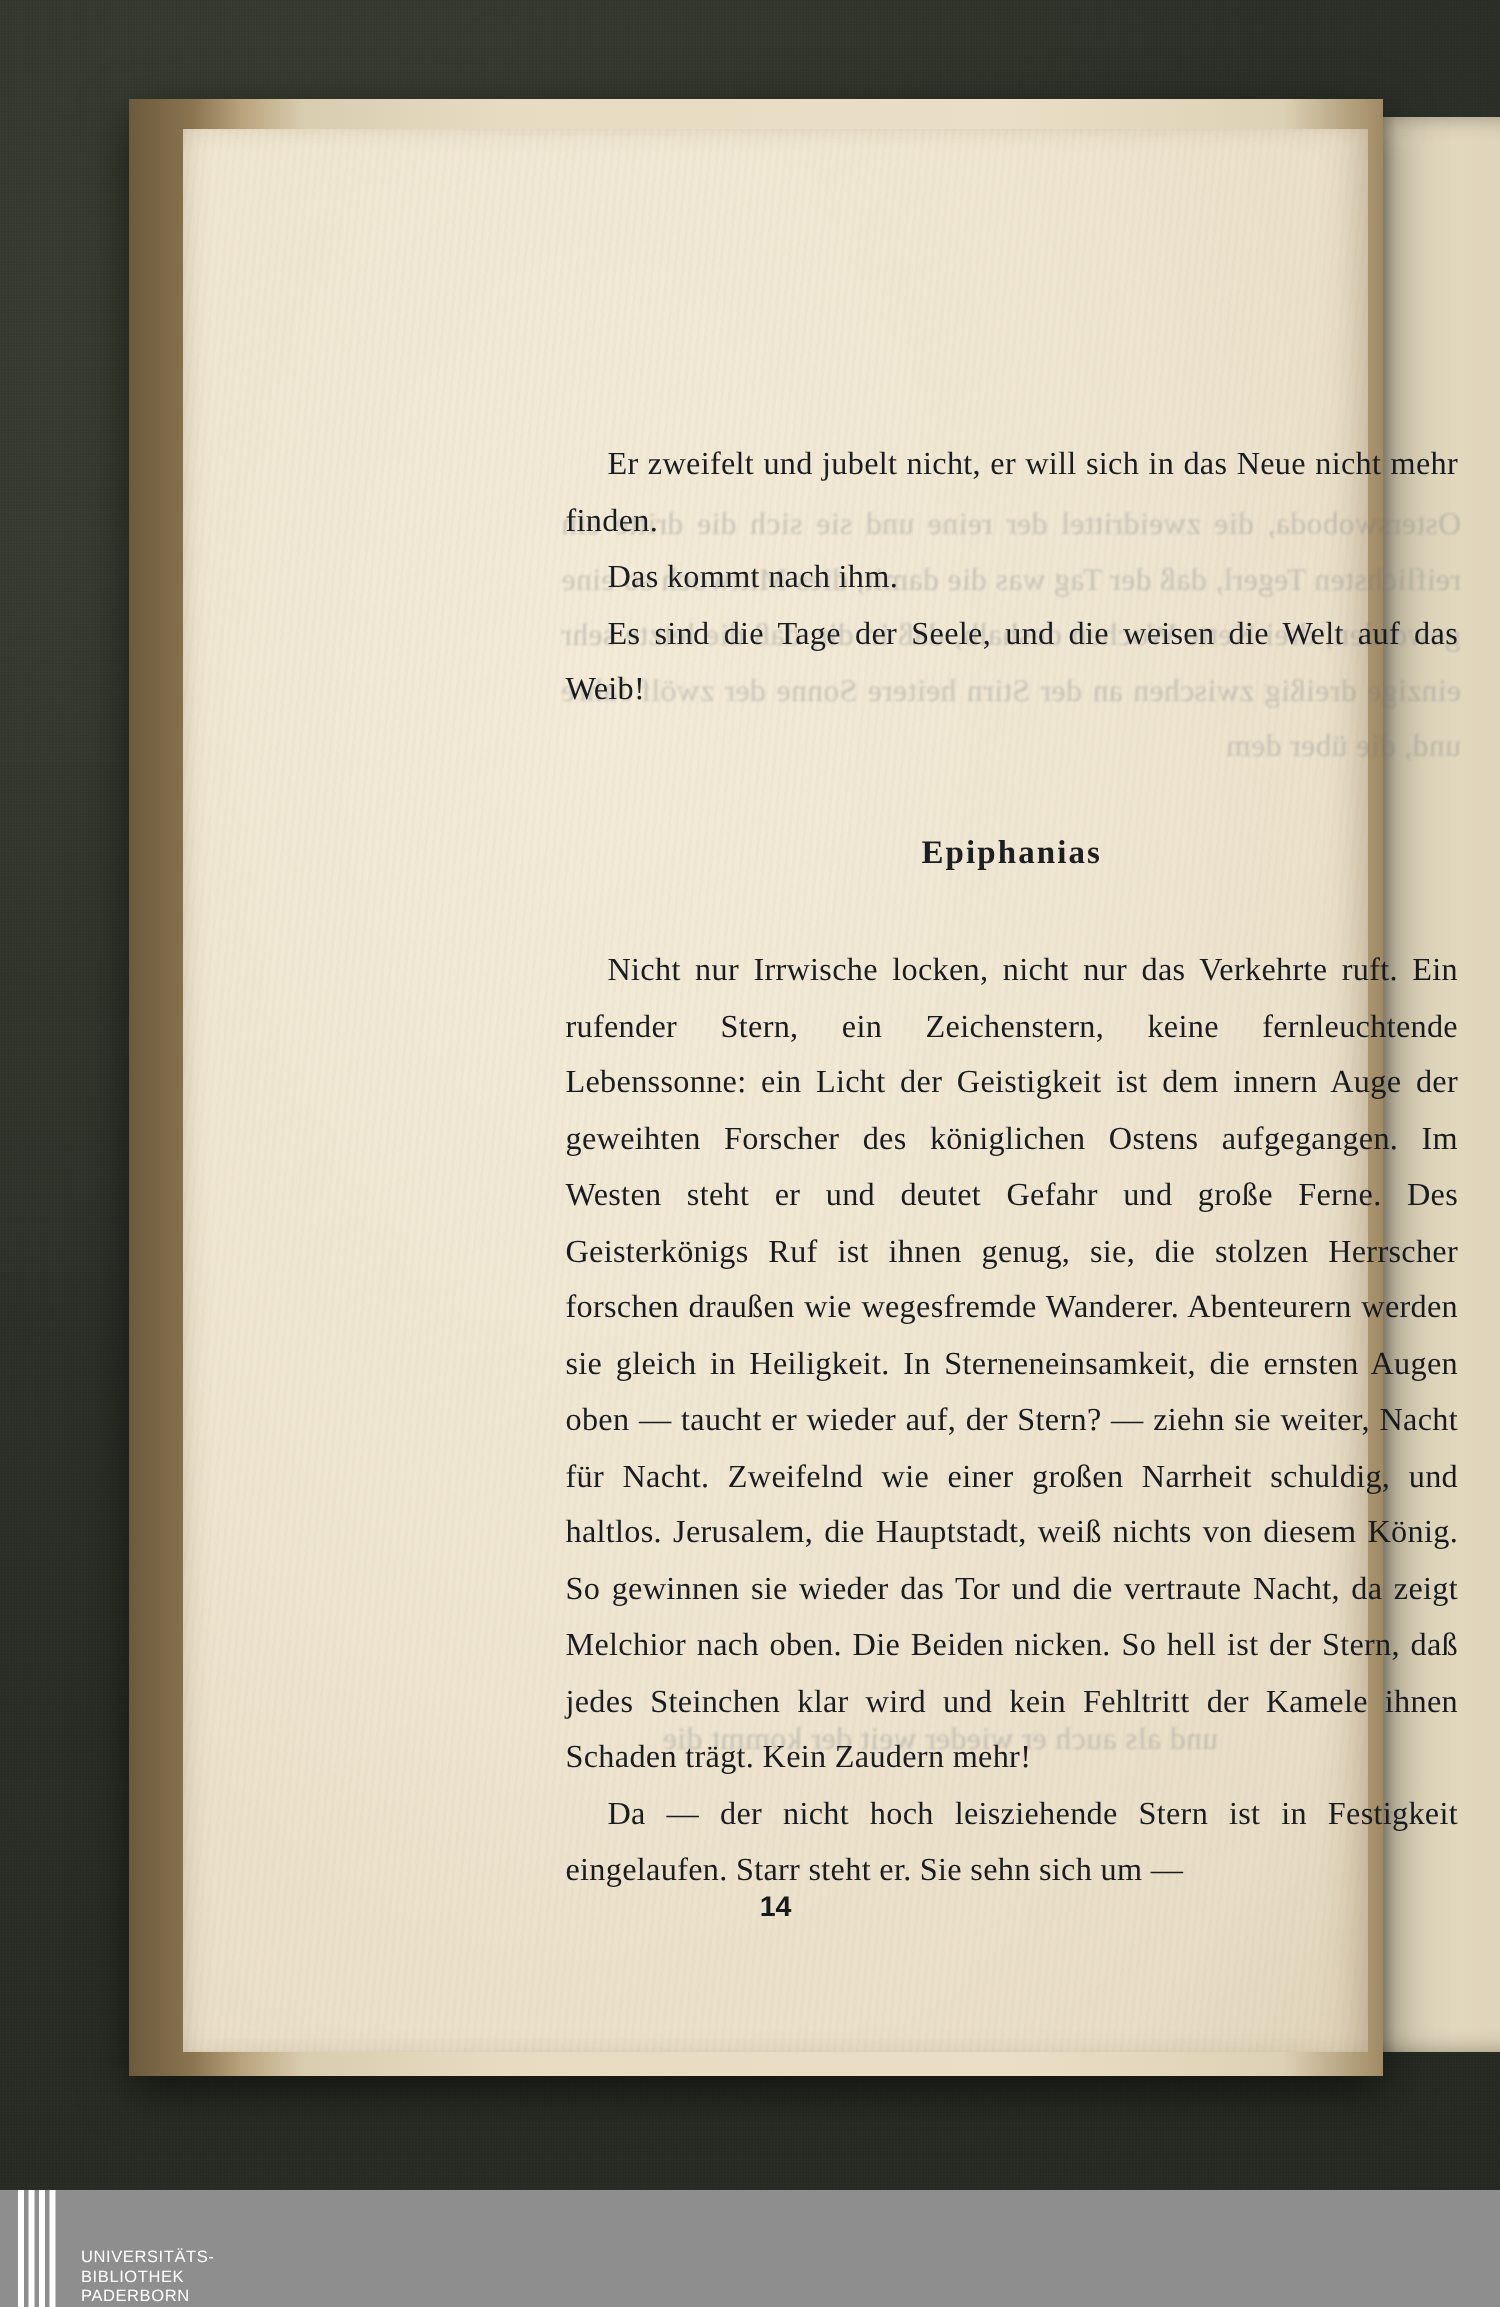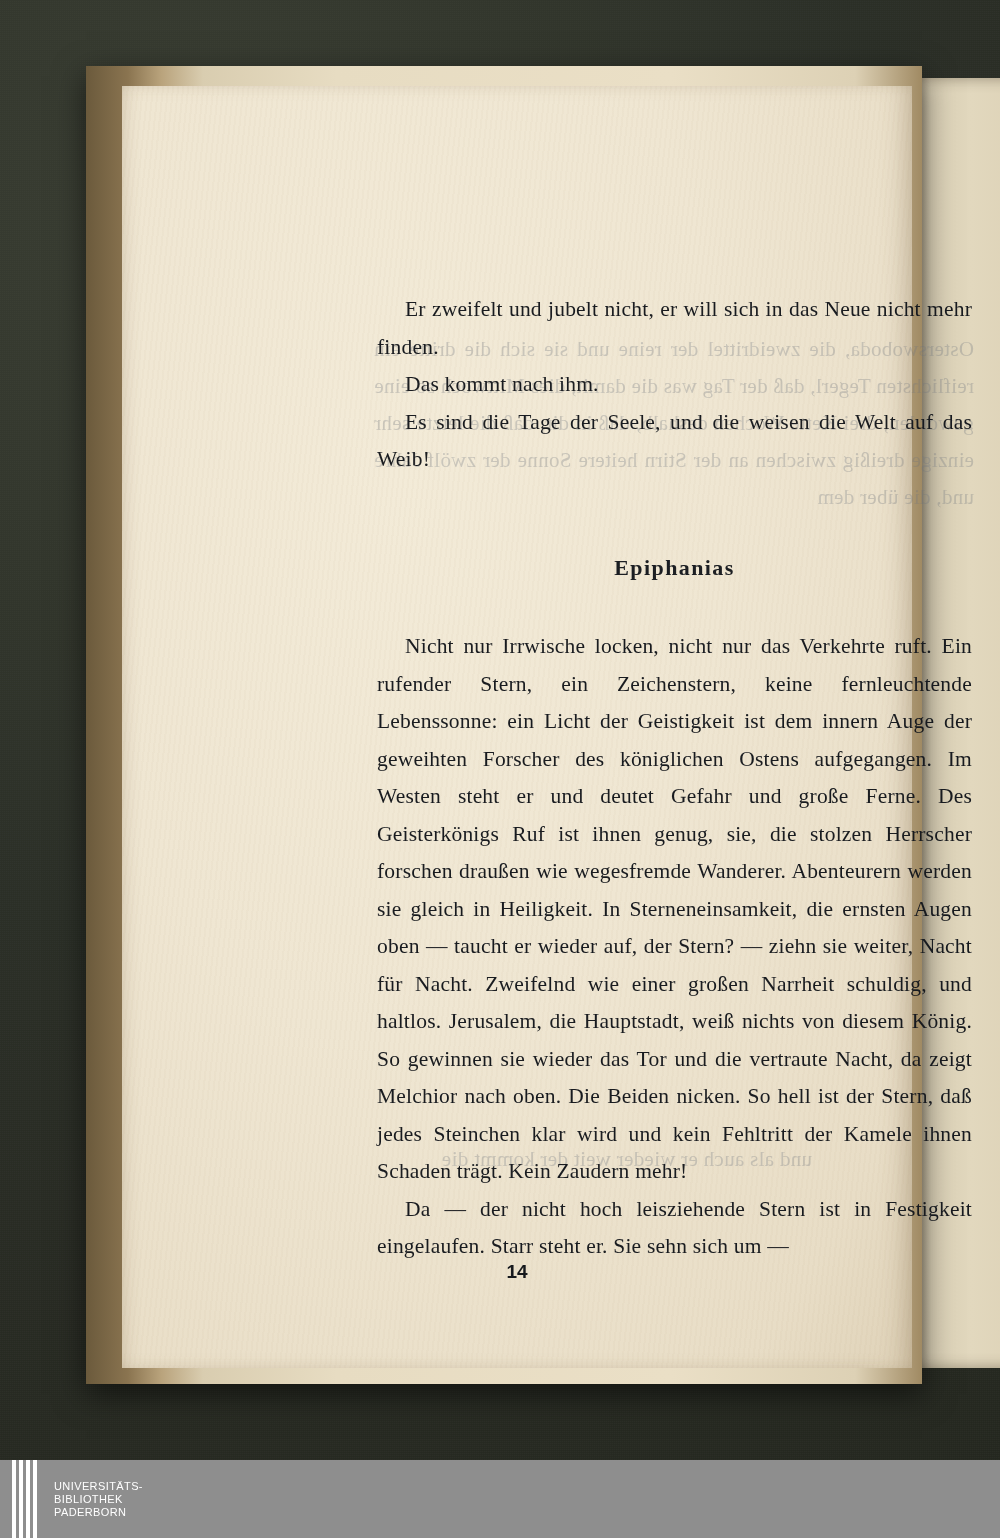--- a/index.html
+++ b/index.html
@@ -139,21 +139,21 @@
 
   
   .watermark {
     position: absolute;
     left: 0;
     bottom: 0;
     width: 1000px;
     height: 78px;
     background: #8e8e8e;
     display: flex;
-    align-items: center;
+    align-items: flex-end;
   }
   .wm-bars {
     width: 26px;
     height: 78px;
     margin-left: 12px;
     display: flex;
     gap: 3px;
   }
   .wm-bars i {
     display: block;

